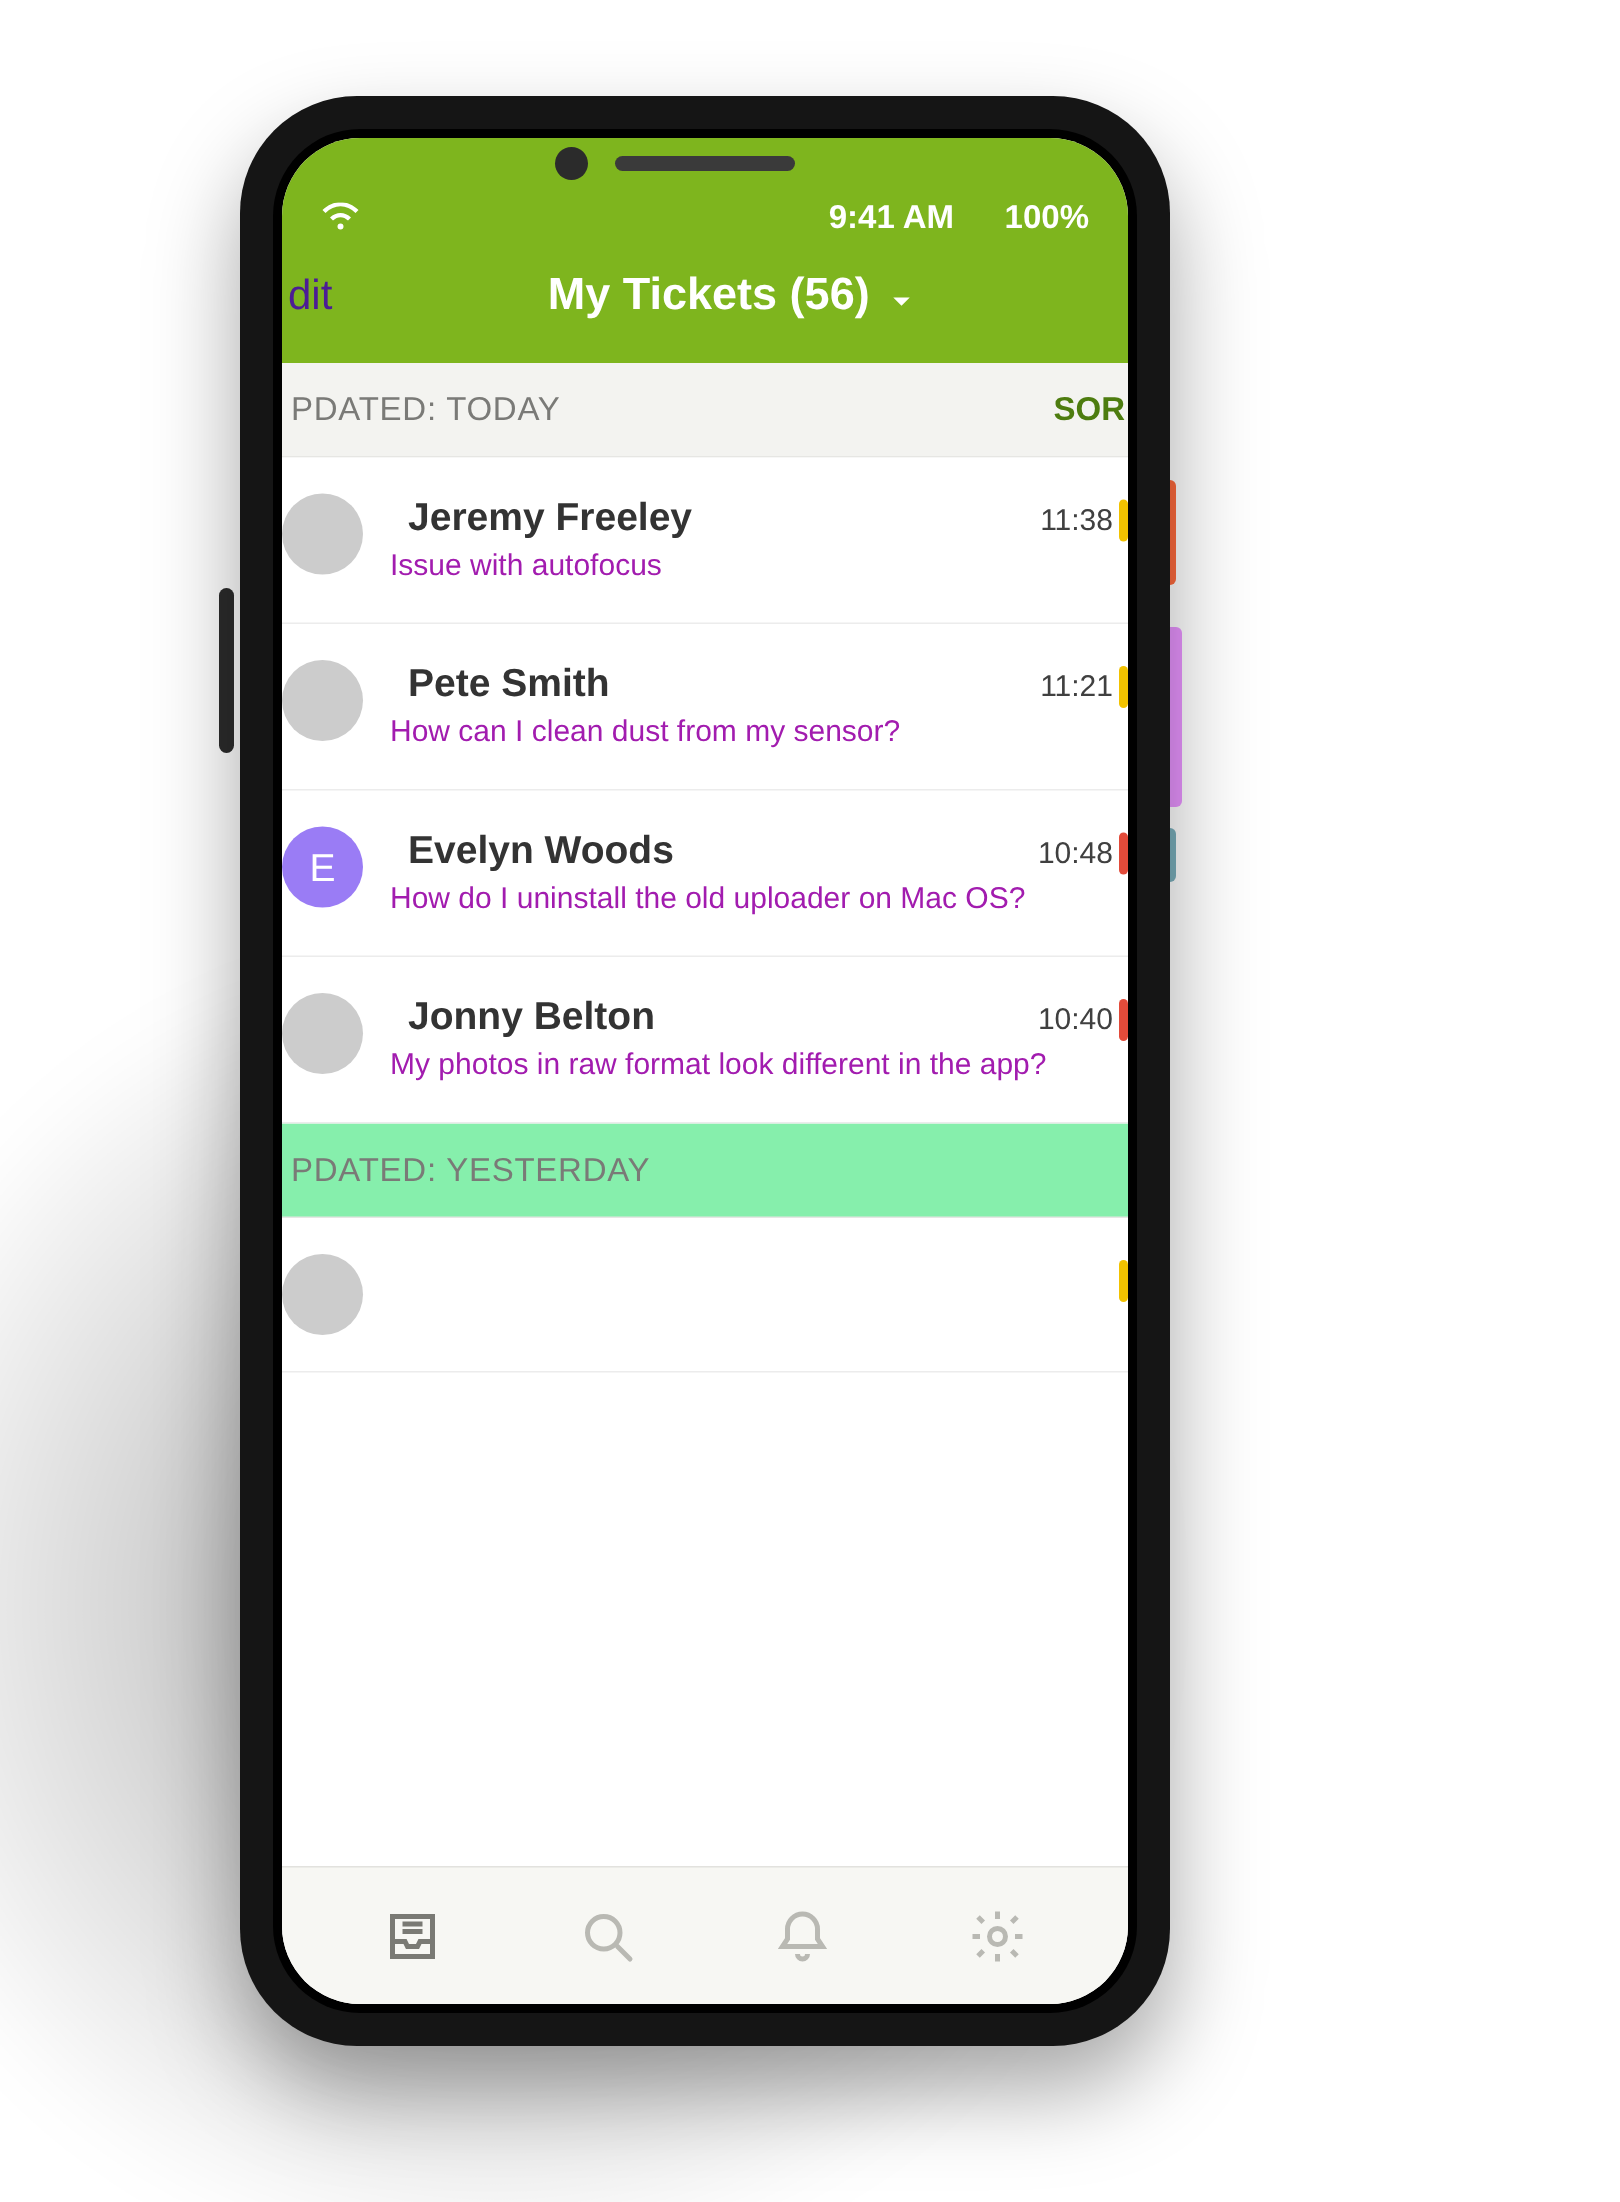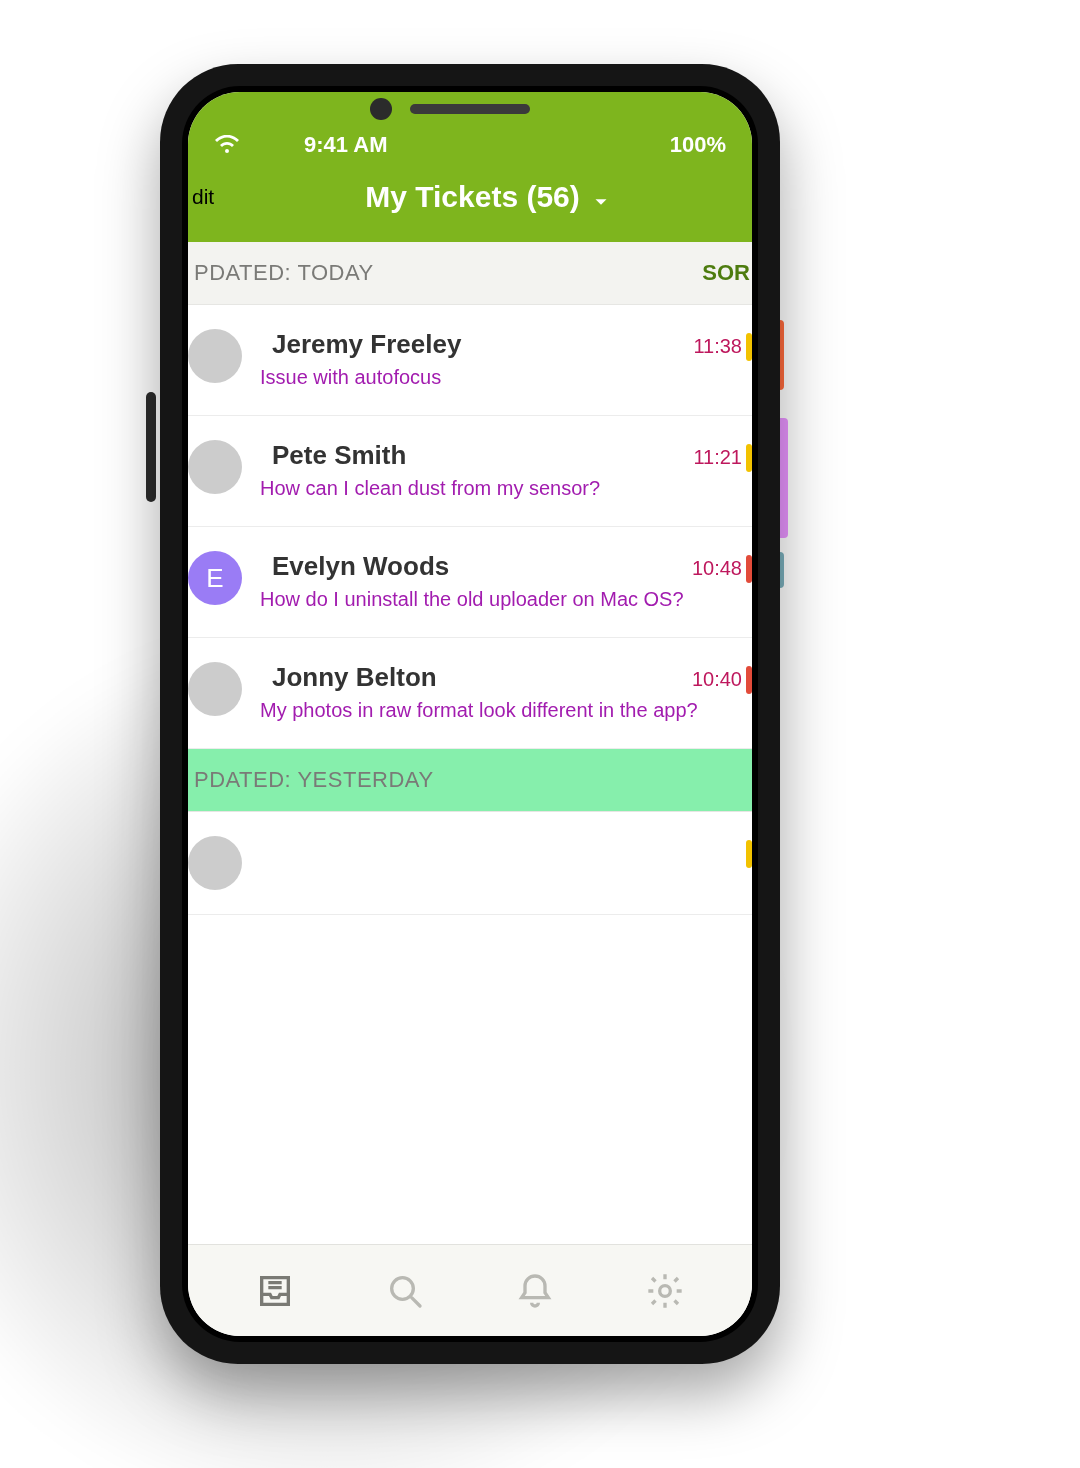--- a/index.html
+++ b/index.html
@@ -77,29 +77,29 @@
       flex: 0 0 auto;
     }
     .statusbar {
       display:flex; justify-content:space-between; align-items:center;
       padding: 4px 26px 2px 26px;
       font-size: 22px;
       font-weight:600;
     }
     .statusbar .left, .statusbar .right { display:flex; align-items:center; gap:8px; width:90px;}
     .statusbar .right { justify-content:flex-end;}
-    .statusbar .center { flex:1; text-align:left; }
+    .statusbar .center { flex:1; text-align:right; }
     .wifi-icon svg, .battery-icon svg { display:block; }
     .navbar {
       display:flex; align-items:center; justify-content:center;
       position:relative;
       padding: 20px 10px 28px 10px;
     }
     .navbar .edit {
-      position:absolute; left:0; font-size:21px; font-weight:400; color:#000000;
+      position:absolute; left:0; font-size:28px; font-weight:400; color:#4c1d95;
       padding-left: 4px;
     }
     .navbar .title {
       font-size: 30px; font-weight:700; display:flex; align-items:center; gap:10px;margin-left:37px;
     }
     .navbar .chev { width:22px; height:22px; }
     
     .section-hdr {
       background:#f3f3f0;
       display:flex; justify-content:space-between; align-items:center;
@@ -127,21 +127,21 @@
       background:#ccc;
       margin-left:-8px;
     }
     .avatar.letter {
       display:flex; align-items:center; justify-content:center;
       color:#fff; font-size:26px; font-weight:500;
     }
     .ticket .body { flex:1 1 auto; min-width:0; }
     .ticket .row1 { display:flex; align-items:baseline; justify-content:space-between; gap:10px;margin-left:12px;}
     .ticket .name { font-size:26px; font-weight:700; color:#333; }
-    .ticket .time { font-size:20px; color:#be185d; font-weight:400; white-space:nowrap;}
+    .ticket .time { font-size:20px; color:#404040; font-weight:400; white-space:nowrap;}
     .ticket .subject { font-size:20px; color:#a21caf; margin-top:4px; line-height:1.35;}
     .ticket .status-stripe {
       position:absolute; right:0; top:28px; width:6px; height:28px; border-radius:3px;
     }
     
     .tabbar {
       flex:0 0 auto;
       height:92px;
       background:#f7f7f3;
       border-top:1px solid #e2e2de;

